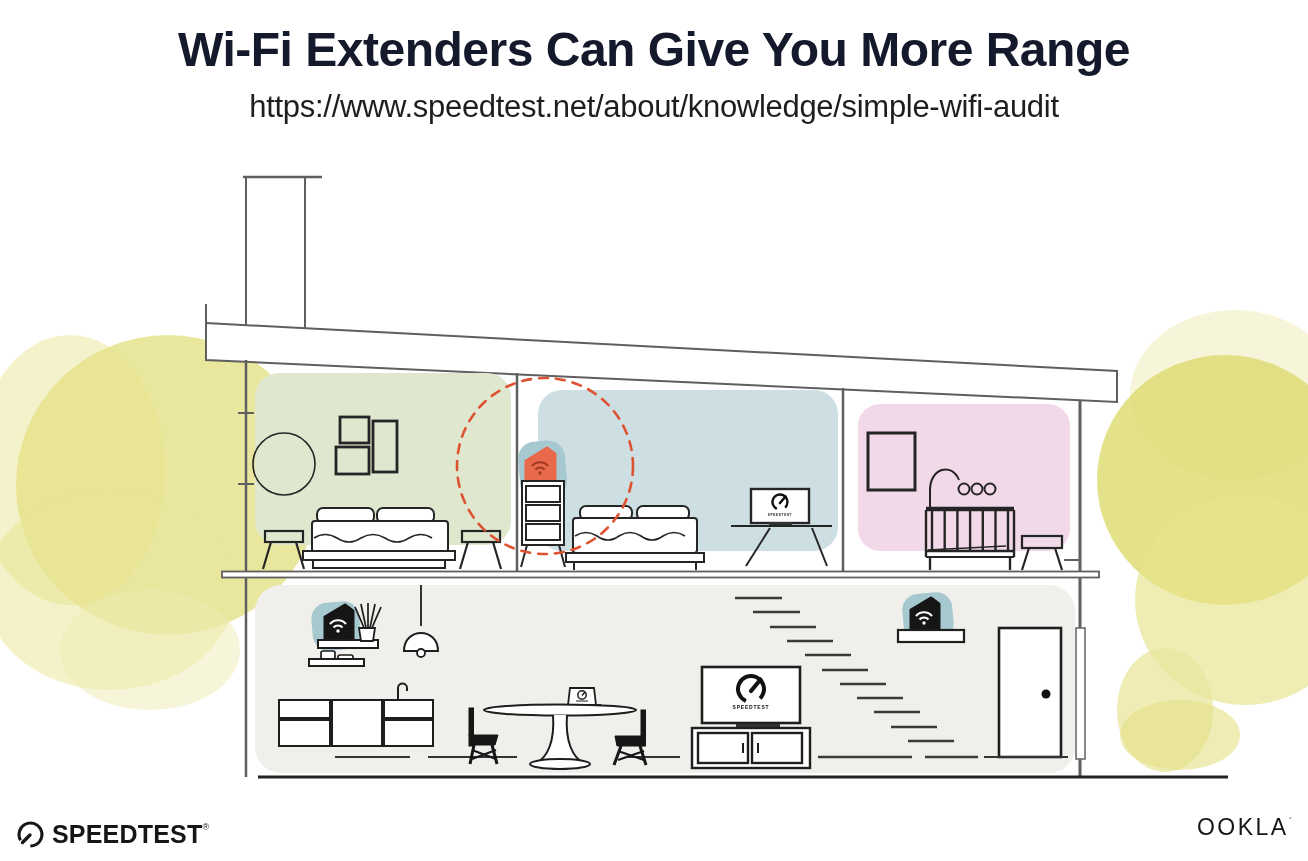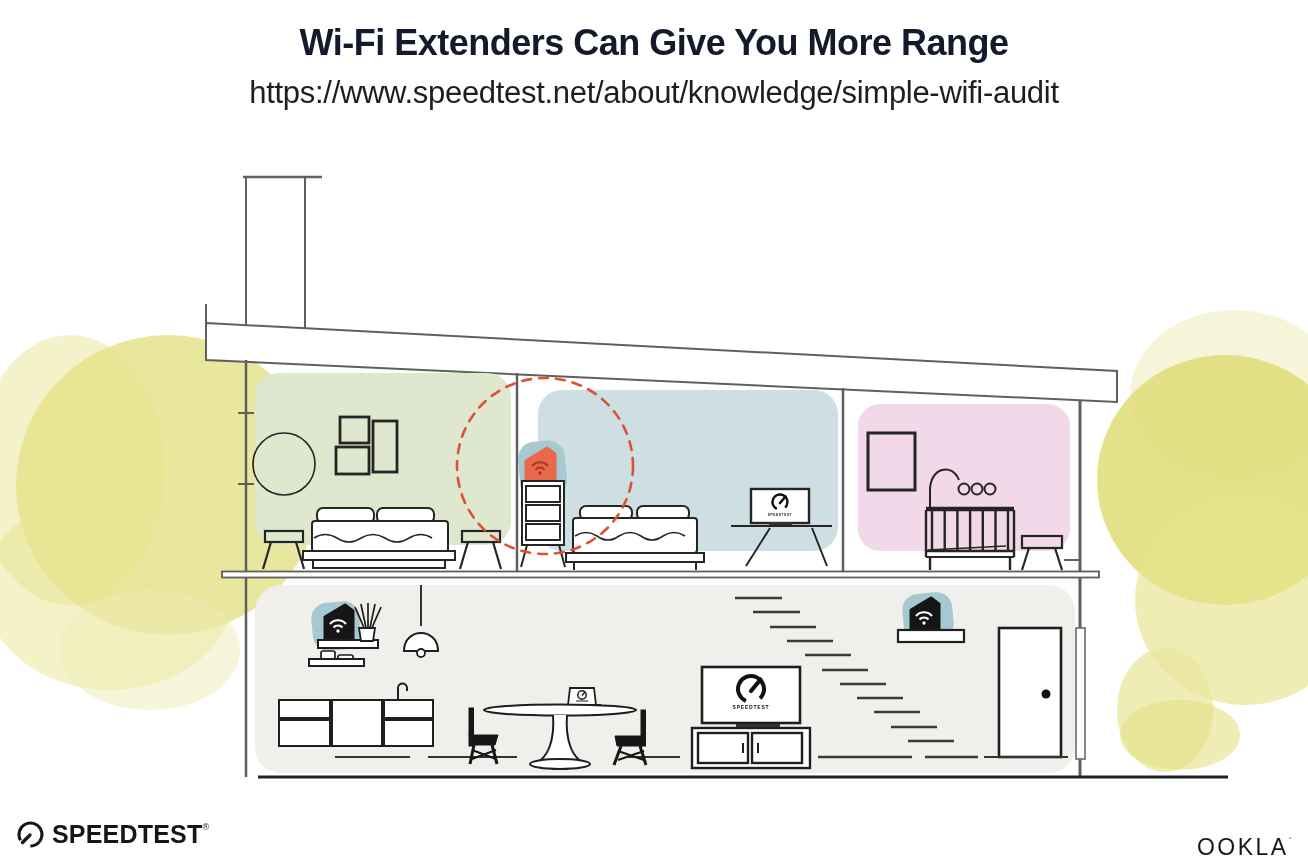--- a/index.html
+++ b/index.html
@@ -1,25 +1,25 @@
 <!DOCTYPE html>
 <html><head>
 <meta charset="utf-8">
 <style>
   html,body{margin:0;padding:0;background:#ffffff;}
   body{width:1308px;height:861px;position:relative;font-family:"Liberation Sans",sans-serif;overflow:hidden;}
   .header{position:absolute;top:22px;left:0;width:1308px;text-align:center;color:#141a2b;}
-  .title{font-size:36px;font-weight:bold;letter-spacing:-0.5px;line-height:1.15;}
+  .title{font-size:48px;font-weight:bold;letter-spacing:-0.5px;line-height:1.15;}
   .url{font-size:31px;font-weight:400;color:#1e1e1e;letter-spacing:-0.3px;margin-top:12px;}
   .stage{position:absolute;top:0;left:0;}
   .footer{position:absolute;left:0;top:814px;width:1308px;height:40px;}
   .st-logo{position:absolute;left:16px;top:6px;display:flex;align-items:center;color:#161616;}
   .st-word{font-size:25px;font-weight:bold;letter-spacing:0.2px;margin-left:7px;}
   .st-reg{font-size:9px;vertical-align:top;position:relative;top:-8px;}
-  .ookla{position:absolute;right:16px;top:20px;font-size:23px;font-weight:400;letter-spacing:2.5px;color:#161616;}
+  .ookla{position:absolute;right:16px;top:0;font-size:23px;font-weight:400;letter-spacing:2.5px;color:#161616;}
   .ookla sup{font-size:10px;letter-spacing:0;}
   svg text{font-family:"Liberation Sans",sans-serif;}
 </style>
 </head>
 <body>
 
 <div class="header">
   <div class="title">Wi-Fi Extenders Can Give You More Range</div>
   <div class="url">https://www.speedtest.net/about/knowledge/simple-wifi-audit</div>
 </div>

